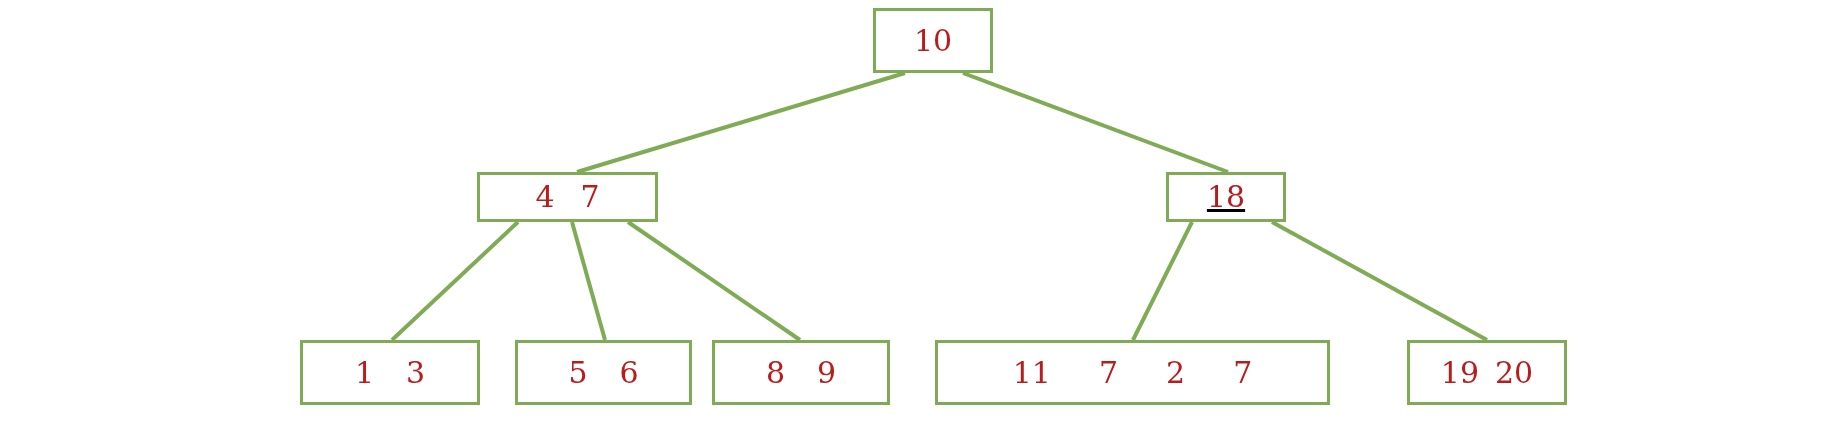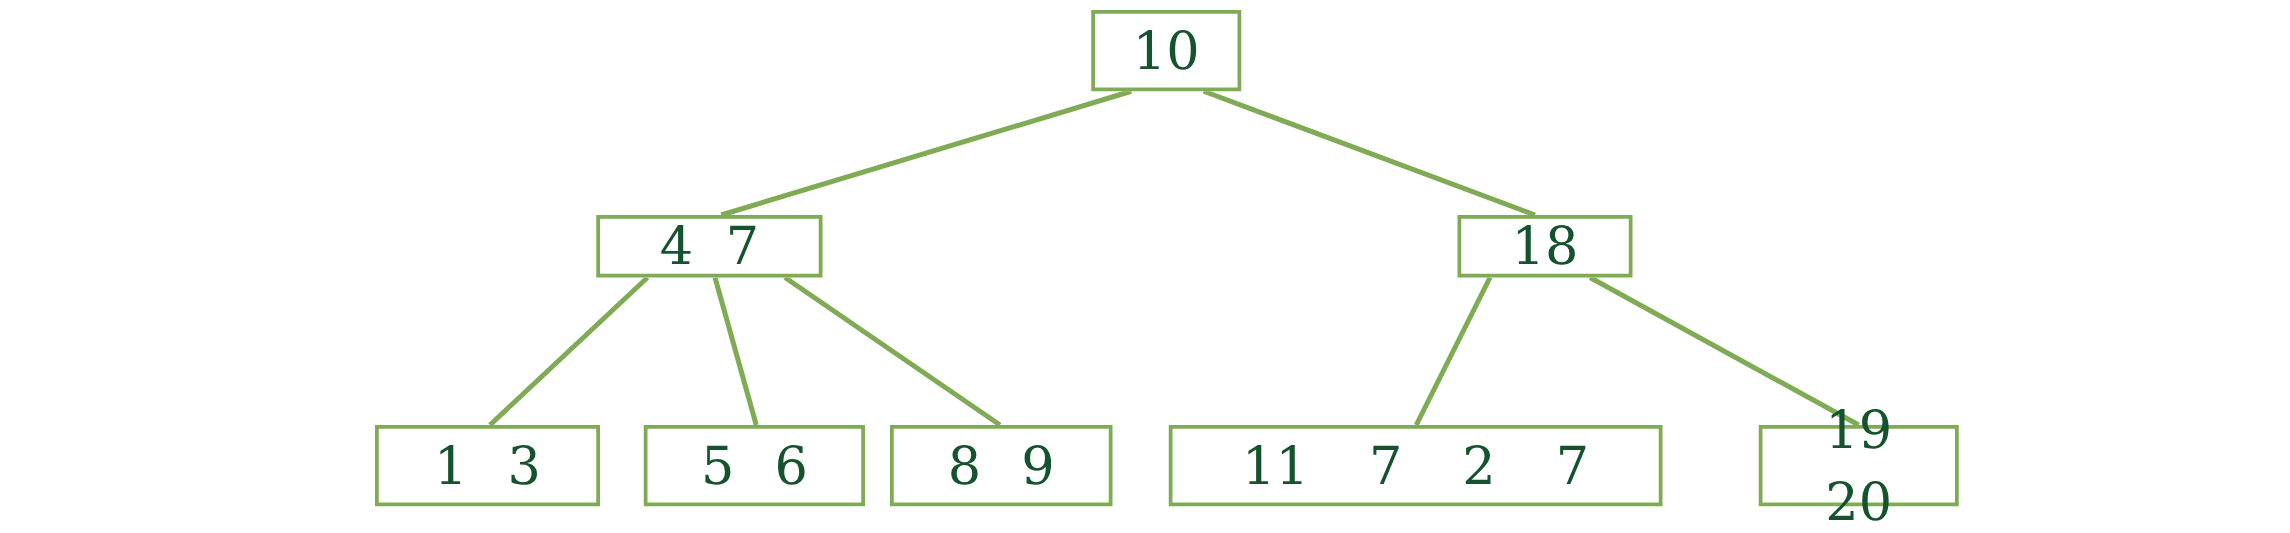--- a/index.html
+++ b/index.html
@@ -36,22 +36,22 @@
     justify-content: center;
     z-index: 2;
   }
   .keys {
     display: flex;
     align-items: baseline;
     justify-content: center;
     white-space: nowrap;
   }
   .key {
-    color: #14532d;
-    font-size: 42px;
+    color: #b91c1c;
+    font-size: 30px;
     line-height: 1;
     font-family: "DejaVu Serif", serif;
     text-align: center;
   }
 </style>
 </head>
 <body>
 
 <div id="stage">
   <svg id="edges" viewBox="0 0 1832 426" width="1832" height="426" xmlns="http://www.w3.org/2000/svg">
@@ -68,21 +68,21 @@
         <div class="keys" style="gap: 26px;">
           <span class="key">10</span>
         </div>
       </div>
       <div class="node" style="left: 477px; top: 172px; width: 181px; height: 50px; border-color: rgb(127, 171, 84); background: rgb(255, 255, 255);">
         <div class="keys" style="gap: 26px;">
           <span class="key">4</span>
           <span class="key">7</span>
         </div>
       </div>
-      <div class="node" style="left: 1166px; top: 172px; width: 140px; height: 50px; border-color: rgb(127, 171, 84); background: rgb(255, 255, 255);">
+      <div class="node" style="left: 1166px; top: 172px; width: 120px; height: 50px; border-color: rgb(127, 171, 84); background: rgb(255, 255, 255); text-decoration: underline;">
         <div class="keys" style="gap: 26px;">
           <span class="key">18</span>
         </div>
       </div>
       <div class="node" style="left: 300px; top: 340px; width: 180px; height: 65px; border-color: rgb(127, 171, 84); background: rgb(255, 255, 255);">
         <div class="keys" style="gap: 32px;">
           <span class="key">1</span>
           <span class="key">3</span>
         </div>
       </div>
@@ -100,19 +100,19 @@
       </div>
       <div class="node" style="left: 935px; top: 340px; width: 395px; height: 65px; border-color: rgb(127, 171, 84); background: rgb(255, 255, 255);">
         <div class="keys" style="gap: 48px; align-items: center;">
           <span class="key">11</span>
           <span class="key">7</span>
           <span class="key">2</span>
           <span class="key">7</span>
         </div>
       </div>
       <div class="node" style="left: 1407px; top: 340px; width: 160px; height: 65px; border-color: rgb(127, 171, 84); background: rgb(255, 255, 255);">
-        <div class="keys" style="gap: 16px; flex-direction: column;">
+        <div class="keys" style="gap: 16px;">
           <span class="key">19</span>
           <span class="key">20</span>
         </div>
       </div>
     </div>
 </div>
 
 </body></html>

